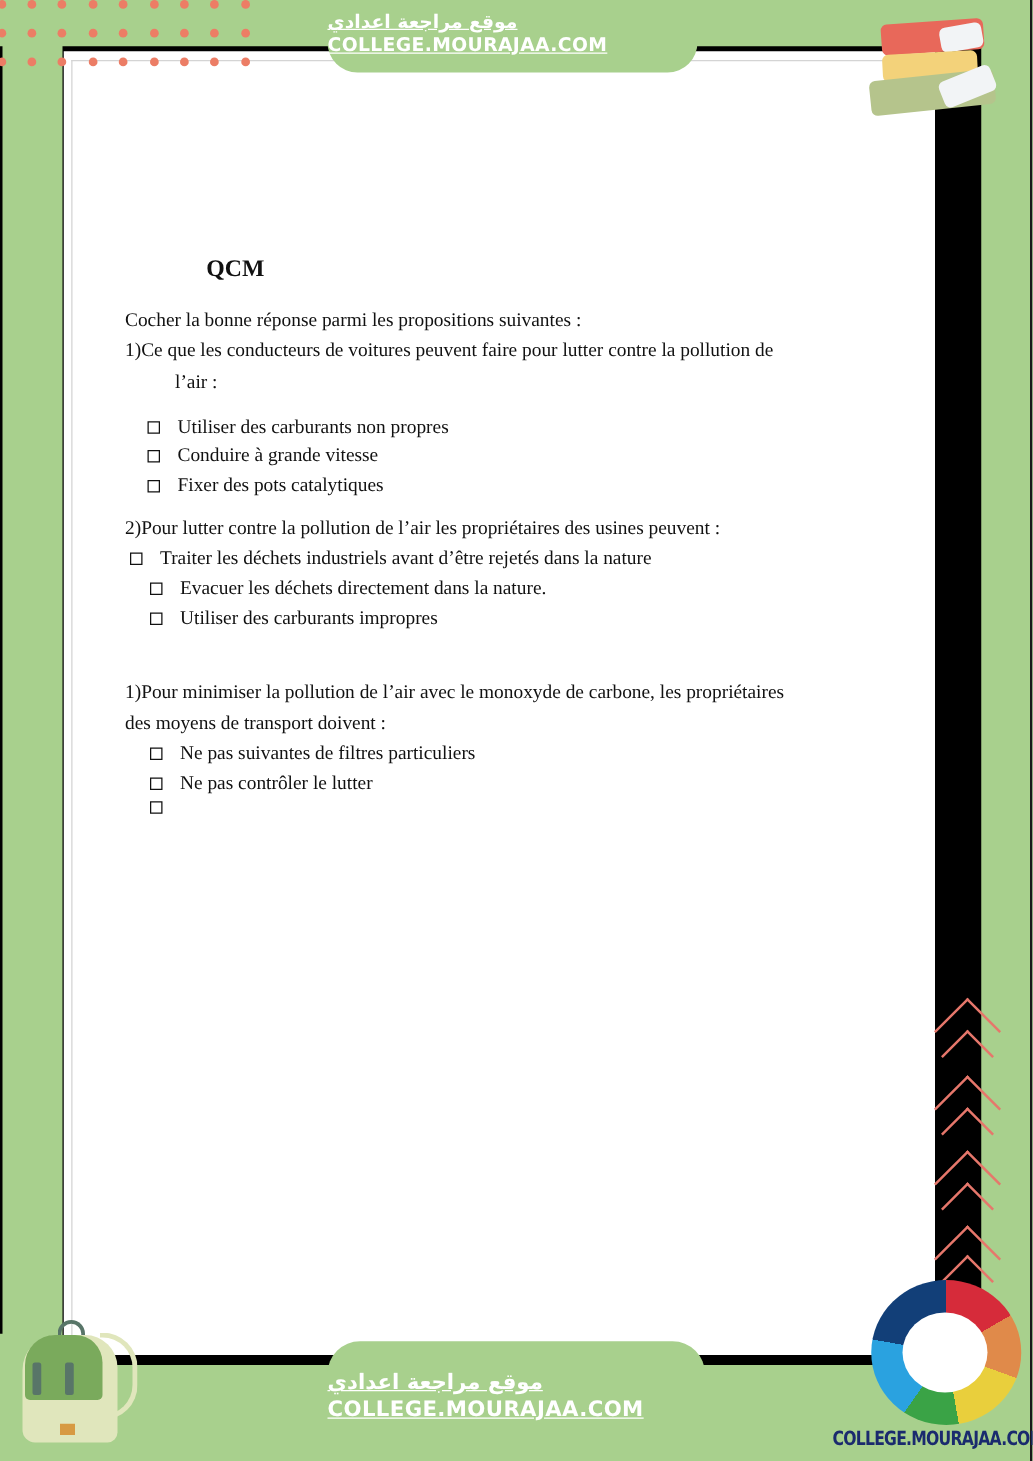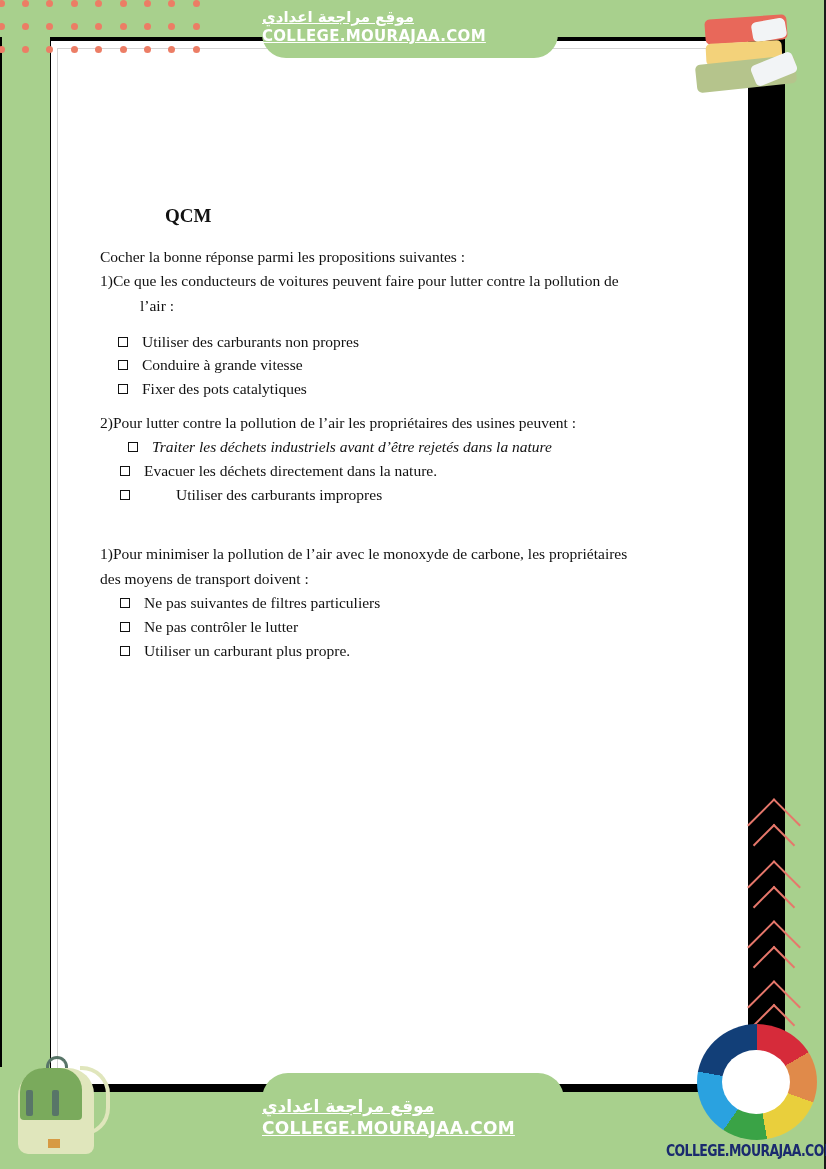--- a/index.html
+++ b/index.html
@@ -126,46 +126,45 @@
   <div class="opt" style="left:118px;top:355px;">
       <span class="cb"></span>
       <span>Conduire à grande vitesse</span>
     </div>
   <div class="opt" style="left:118px;top:379px;">
       <span class="cb"></span>
       <span>Fixer des pots catalytiques</span>
     </div>
 
   <div class="line" style="left:100px;top:413px;">2)Pour lutter contre  la pollution de l’air les propriétaires des usines peuvent :</div>
-  <div class="opt" style="left:128px;top:437px;font-style:italic;">
+  <div class="opt" style="left:104px;top:437px;">
       <span class="cb"></span>
       <span>Traiter les déchets industriels avant d’être rejetés dans la nature</span>
     </div>
   <div class="opt" style="left:120px;top:461px;">
       <span class="cb"></span>
       <span>Evacuer les déchets directement dans la nature.</span>
     </div>
-  <div class="opt" style="left:120px;top:485px;gap:32px;">
+  <div class="opt" style="left:120px;top:485px;">
       <span class="cb"></span>
       <span>Utiliser des carburants impropres</span>
     </div>
 
   <div class="line" style="left:100px;top:544px;">1)Pour minimiser la pollution de l’air avec le monoxyde de carbone, les propriétaires</div>
   <div class="line" style="left:100px;top:569px;">des moyens de transport doivent :</div>
   <div class="opt" style="left:120px;top:593px;">
       <span class="cb"></span>
       <span>Ne pas suivantes de filtres particuliers</span>
     </div>
   <div class="opt" style="left:120px;top:617px;">
       <span class="cb"></span>
       <span>Ne pas contrôler le lutter</span>
     </div>
   <div class="opt" style="left:120px;top:641px;">
       <span class="cb"></span>
-      <span>Utiliser un carburant plus propre.</span>
     </div>
 </div>
 
 <div>
   <div class="chev" style="left:755px;top:806px;"></div>
   <div class="chev2" style="left:759px;top:830px;"></div>
   <div class="chev" style="left:755px;top:868px;"></div>
   <div class="chev2" style="left:759px;top:892px;"></div>
   <div class="chev" style="left:755px;top:928px;"></div>
   <div class="chev2" style="left:759px;top:952px;"></div>

